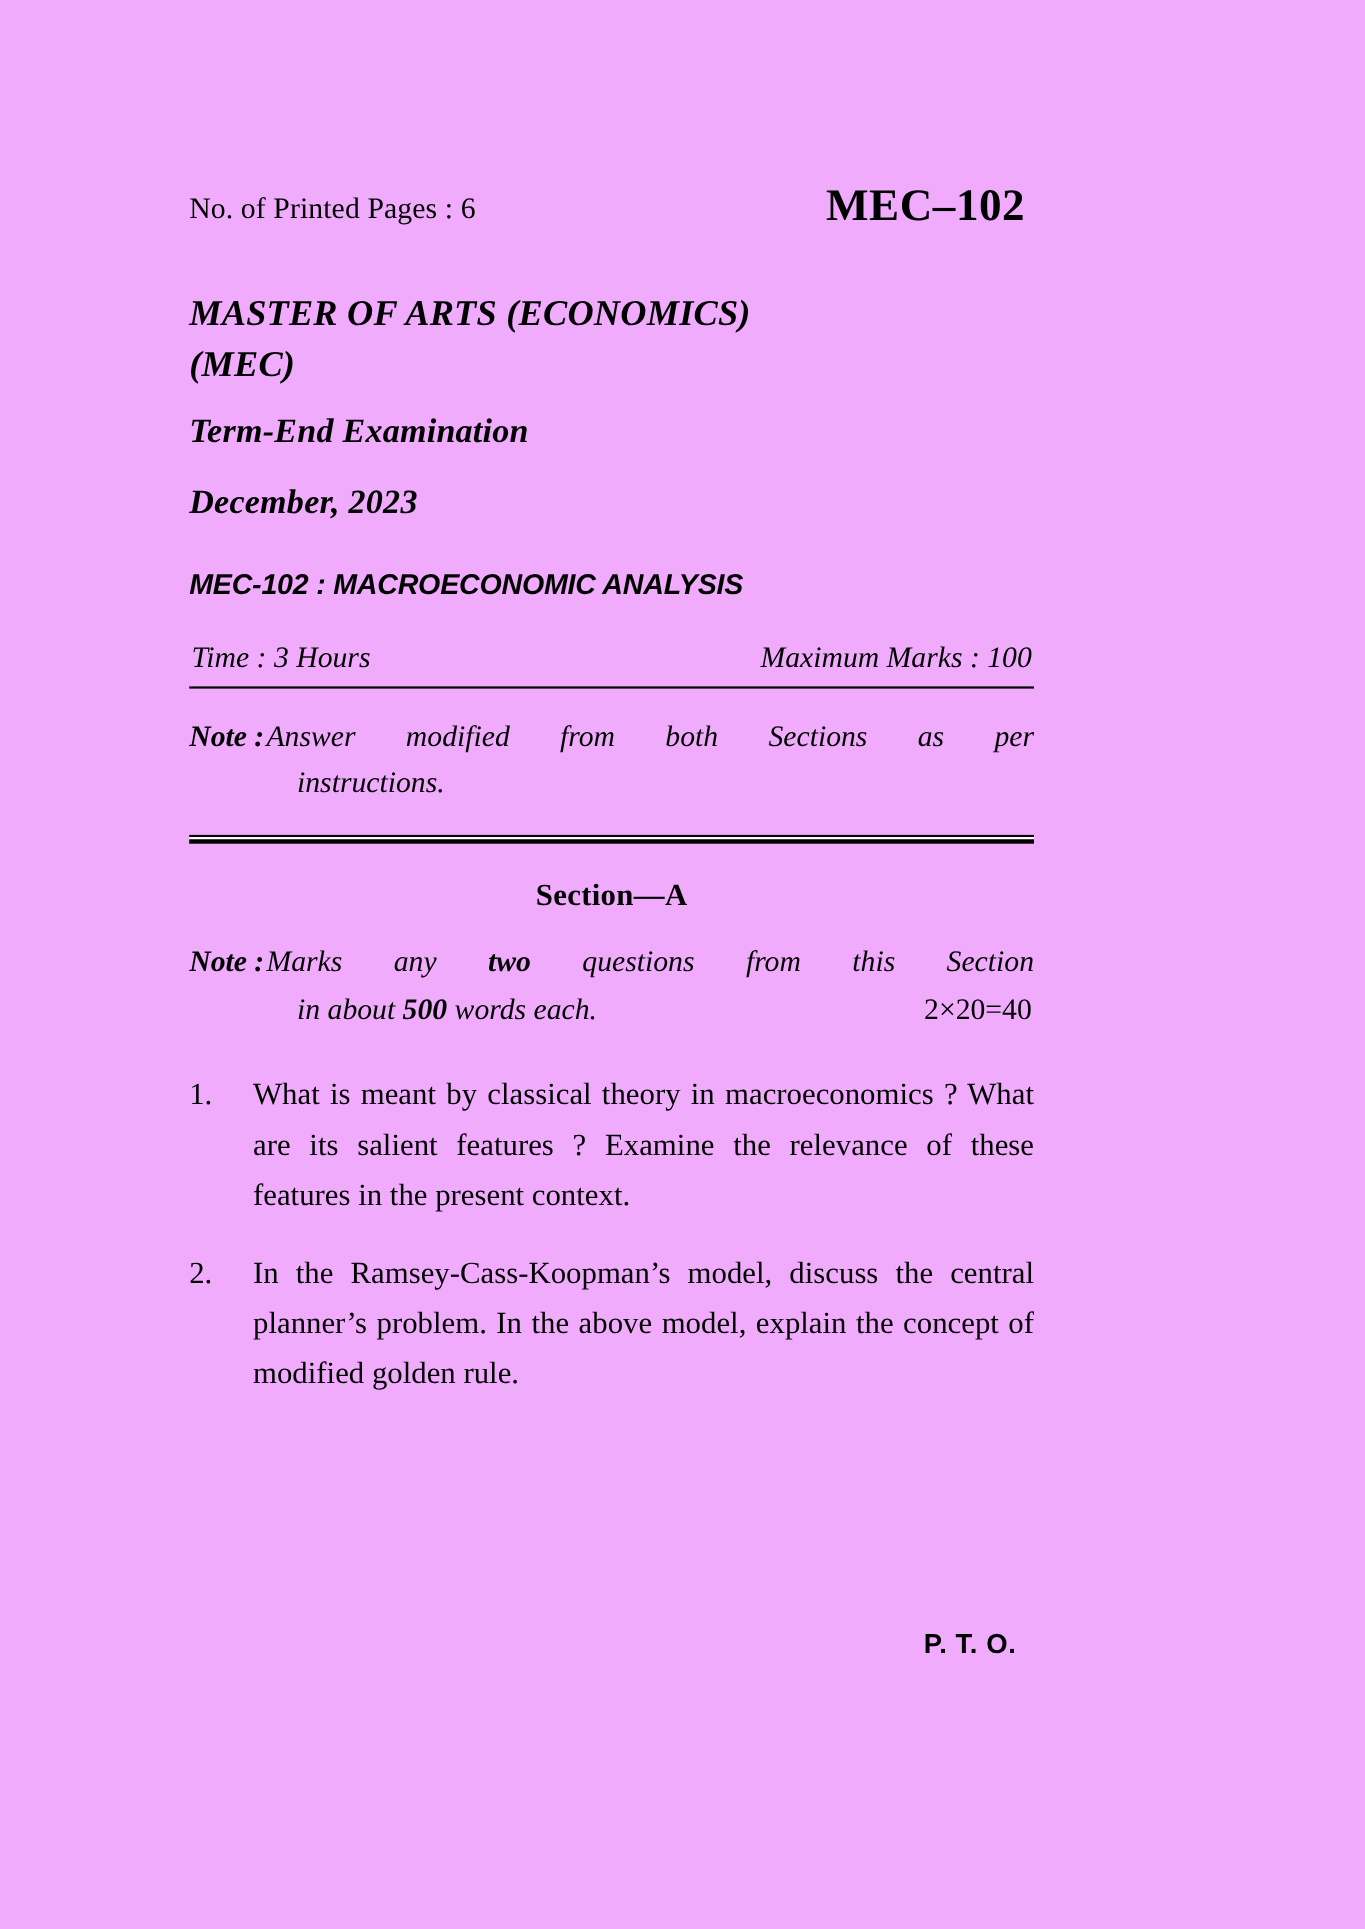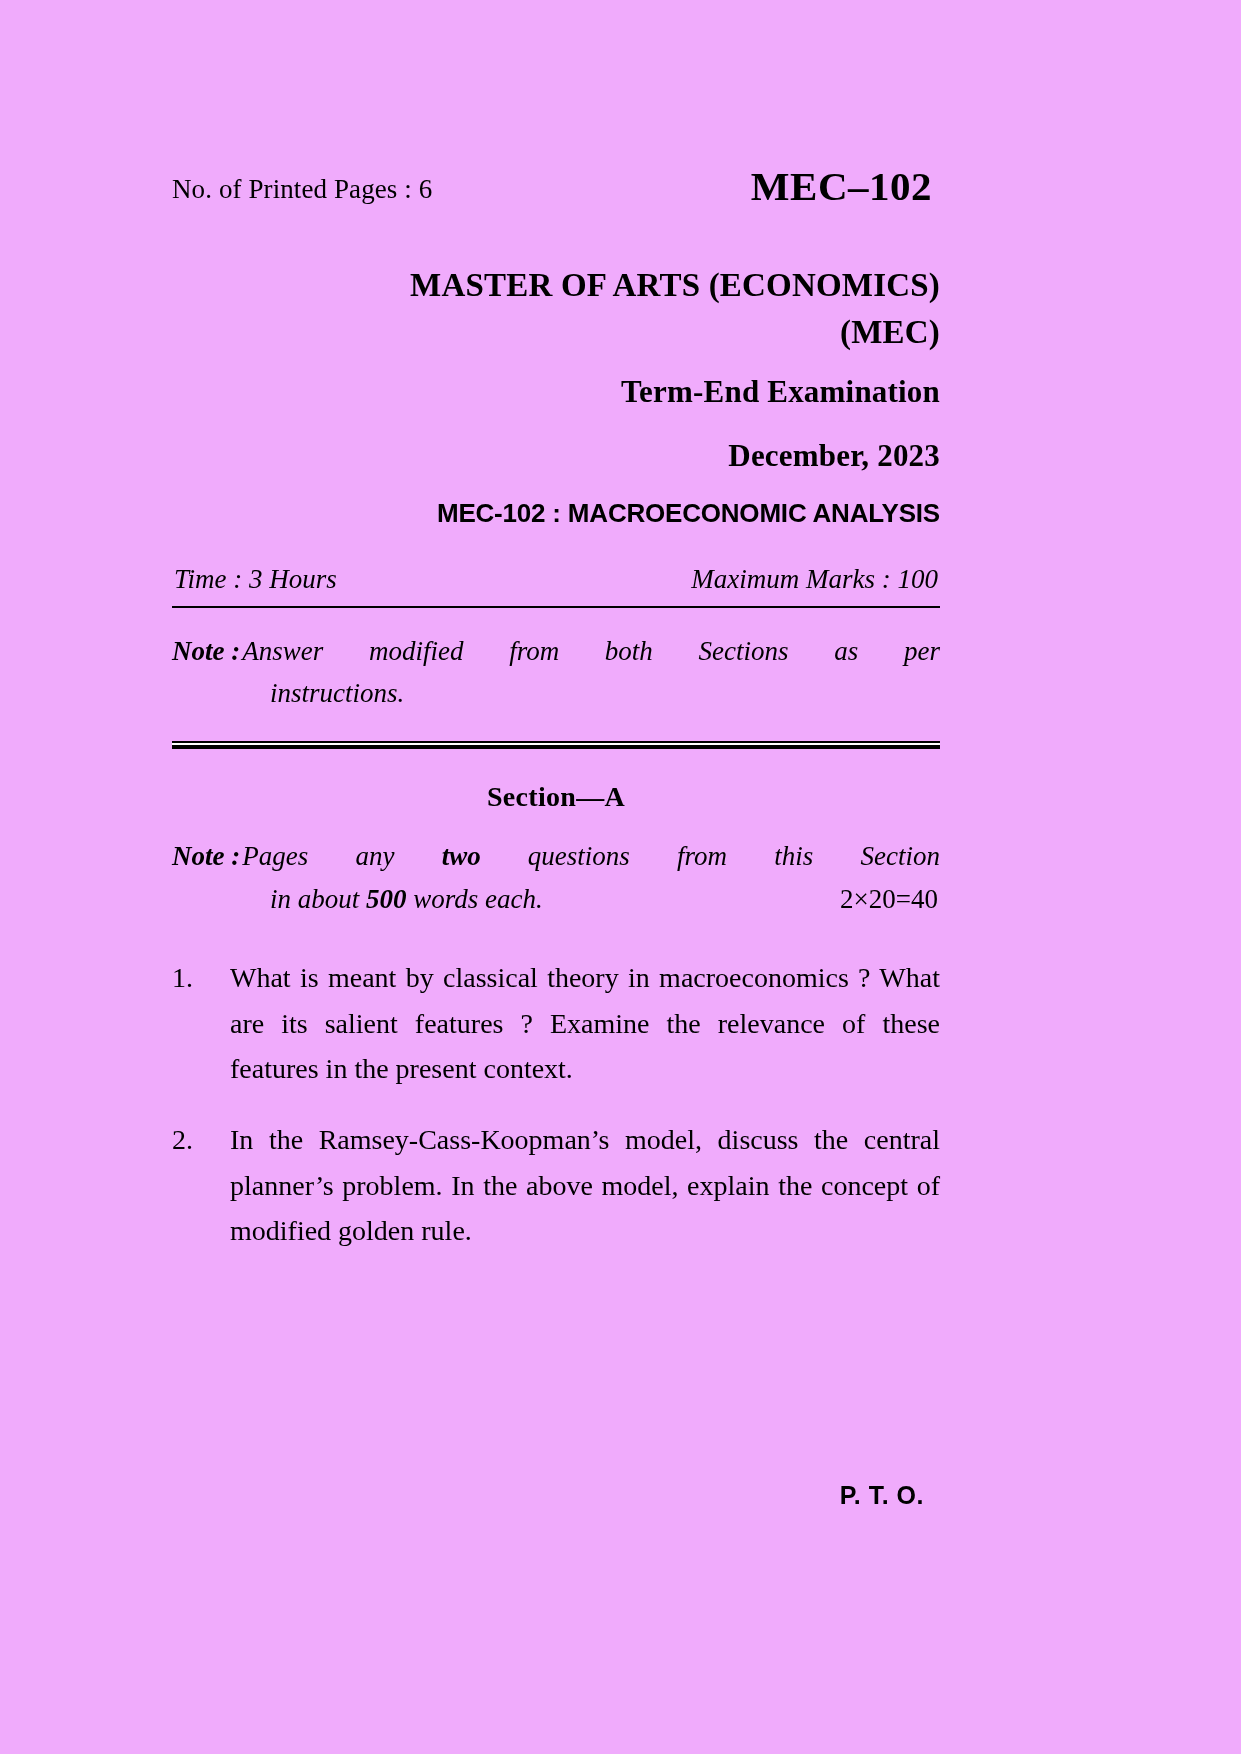--- a/index.html
+++ b/index.html
@@ -46,21 +46,22 @@
     font-weight: bold;
     letter-spacing: 0.5px;
     white-space: nowrap;
     padding-right: 8px;
     transform: translateY(2px);
   }
 
   
   .title-block {
     margin-top: 42px;
-    text-align: right;
+    text-align: left;
+    font-style: italic;
   }
   .prog-title {
     font-size: 33px;
     font-weight: bold;
     line-height: 1.42;
     letter-spacing: 0.2px;
   }
   .exam-title {
     font-size: 31px;
     font-weight: bold;
@@ -70,21 +71,21 @@
   .exam-date {
     font-size: 31px;
     font-weight: bold;
     margin-top: 28px;
     letter-spacing: 0.2px;
   }
   .subject-line {
     font-family: "Liberation Sans", "DejaVu Sans", sans-serif;
     font-size: 26px;
     font-weight: bold;
-    margin-top: 24px;
+    margin-top: 42px;
     letter-spacing: -0.2px;
   }
 
   
   .time-marks {
     display: flex;
     justify-content: space-between;
     font-style: italic;
     font-size: 27px;
     margin-top: 35px;
@@ -263,21 +264,21 @@
       <div class="gap"></div>
       <div class="thick"></div>
     </div>
 
     <div class="section-heading">Section—A</div>
 
     <div class="section-note">
       <div class="note-row">
         <span class="note-label">Note :</span>
         <span class="note-body">
-          <span class="line1" style="display:block;"><span>Pages any </span><span class="em">two</span><span> questions from this Section</span></span>
+          <span class="line1" style="display:block;"><span>Marks any </span><span class="em">two</span><span> questions from this Section</span></span>
         </span>
       </div>
       <div class="sec-note-cont">
         <span><span>in about </span><span class="em">500</span><span> words each.</span></span>
         <span class="marks">2×20=40</span>
       </div>
     </div>
 
     <div class="q-list">
       <div class="q-item">

